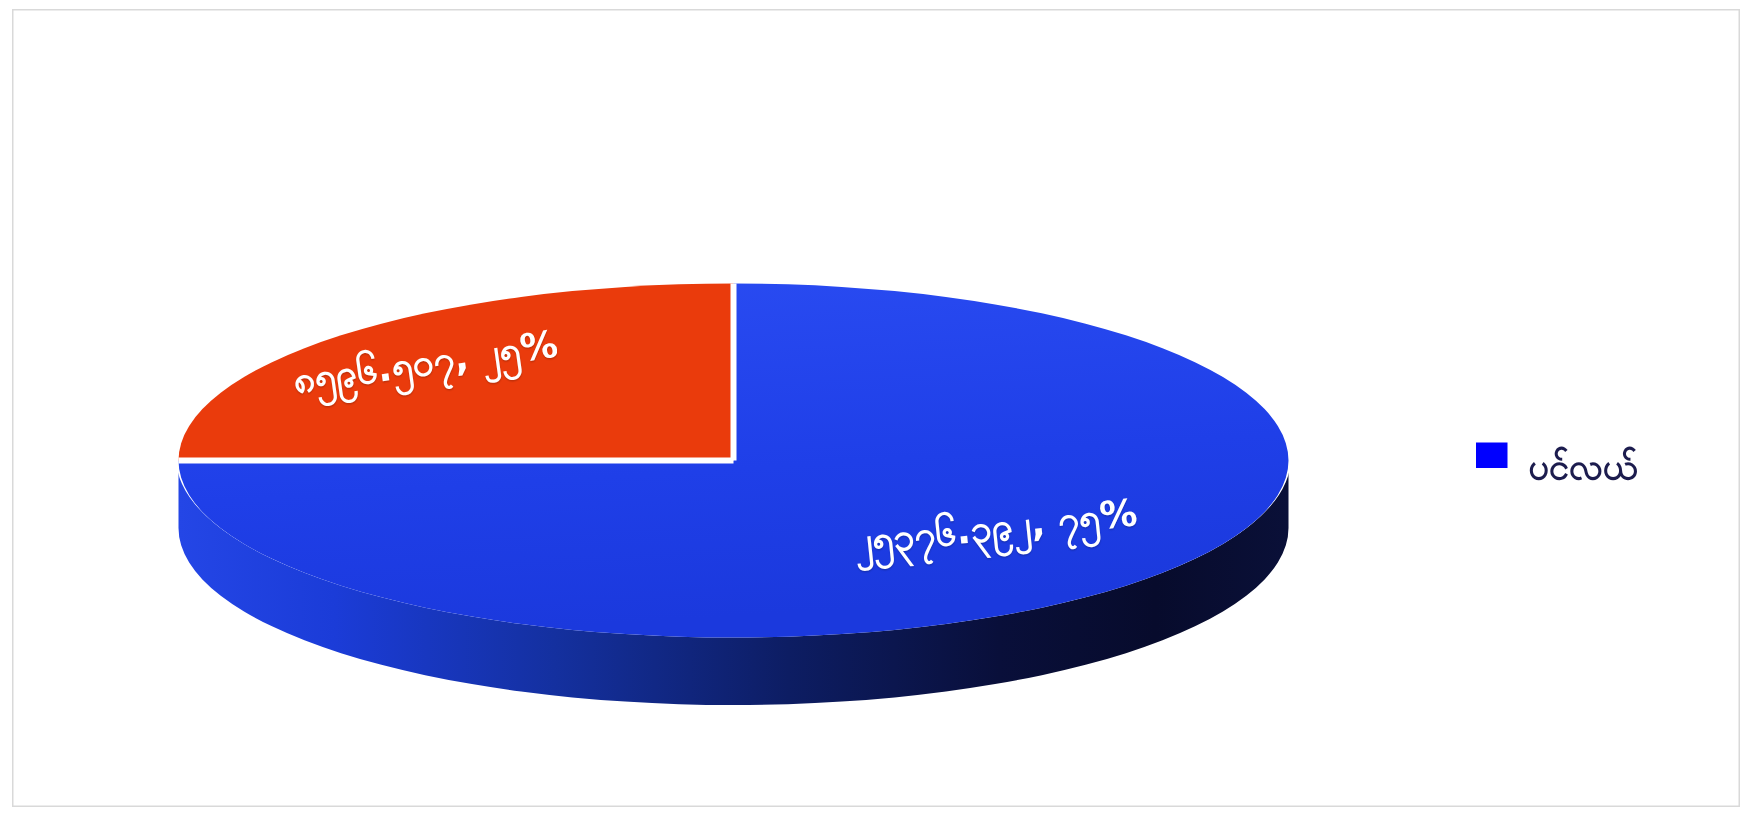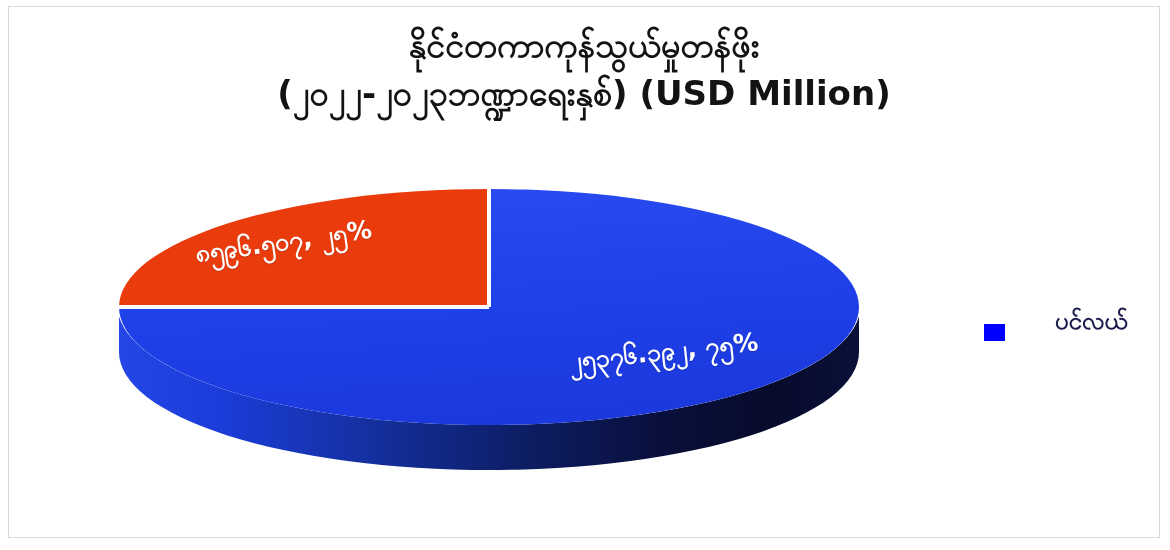--- a/index.html
+++ b/index.html
@@ -90,46 +90,41 @@
 
   
   #legend {
     position: absolute;
     left: 975px;
     top: 288px;
     width: 160px;
   }
   .legend-row {
     display: flex;
-    align-items: flex-end;
+    align-items: flex-start;
     height: 46px;
-    gap: 36px;
   }
   .legend-swatch {
     width: 21px;
     height: 17px;
     flex: 0 0 auto;
     margin-right: 14px;
   }
   .legend-text {
     color: #1c1c4e;
     font-size: 24px;
     font-weight: 700;
     white-space: nowrap;
   }
 </style>
 </head>
 <body>
 
 <div id="chart-frame">
 
-  <div id="chart-title">
-    <span class="title-line">နိုင်ငံတကာကုန်သွယ်မှုတန်ဖိုး</span>
-    <span class="title-line">(၂၀၂၂-၂၀၂၃ဘဏ္ဍာရေးနှစ်) (USD Million)</span>
-  </div>
 
   <div id="plot-area">
 
     <div id="pie-3d">
       <svg viewBox="0 0 770 320" preserveAspectRatio="none" aria-hidden="true">
         <defs>
           <linearGradient id="sideGrad" x1="0" y1="0" x2="1" y2="0">
             <stop offset="0%" stop-color="#2446e6"></stop>
             <stop offset="14%" stop-color="#1b3cd8"></stop>
             <stop offset="34%" stop-color="#14309f"></stop>

